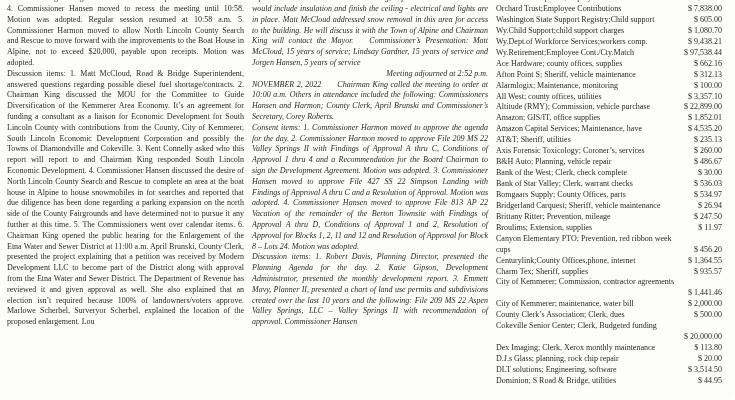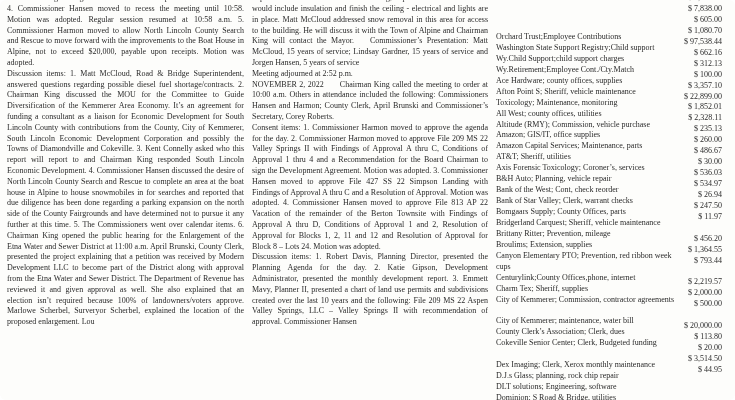--- a/index.html
+++ b/index.html
@@ -12,33 +12,33 @@
     position: relative; width: 735px; height: 400px;
     background: #fdfdfb; color: #262626; overflow: hidden; border-radius: 6px;
   }
   .col {
     position: absolute; top: 0;
     font-size: 8px; line-height: 10.8px;
     text-align: justify;
     color: #2a2a2a;
   }
   .col p { margin: 0; text-align: justify; }
-  .col p.loose-line { text-align: left; }
+  .col p.loose-line { text-align: right; }
   .col-left  { left: 7px;   width: 237px; }
-  .col-mid   { left: 252px; width: 236px; }
+  .col-mid   { left: 252px; width: 236px; font-style: italic; }
   .col-right { left: 496px; width: 226px; text-align: left; }
   .sliver { height: 4px; overflow: hidden; }
   .sliver .sliver-inner { margin-top: -7px; white-space: nowrap; }
   .sliver-flex { display: flex; justify-content: space-between; }
   .pay-row {
     display: flex; justify-content: space-between;
     height: 10.95px; line-height: 10.95px;
     white-space: nowrap; overflow: visible;
   }
-  .pay-name { white-space: nowrap; margin-top: 28px; }
+  .pay-name { white-space: nowrap; }
   .pay-amt  { white-space: nowrap; text-align: center; padding-left: 2px; }
 </style>
 </head>
 <body>
 
 <div class="page">
 
   <div class="col col-left">
     <div class="sliver">
       <div class="sliver-inner">Chairman to sign the agreement. Motion was adopted.</div>
@@ -72,65 +72,69 @@
         </div>
         <div class="pay-row">
           <span class="pay-name">Washington State Support Registry;Child support</span>
           <span class="pay-amt">$ 605.00</span>
         </div>
         <div class="pay-row">
           <span class="pay-name">Wy.Child Support;child support charges</span>
           <span class="pay-amt">$ 1,080.70</span>
         </div>
         <div class="pay-row">
+          <span class="pay-name">Wy.Dept.of Workforce Services;workers comp.</span>
+          <span class="pay-amt">$ 9,438.21</span>
+        </div>
+        <div class="pay-row">
           <span class="pay-name">Wy.Retirement;Employee Cont./Cty.Match</span>
           <span class="pay-amt">$ 97,538.44</span>
         </div>
         <div class="pay-row">
           <span class="pay-name">Ace Hardware; county offices, supplies</span>
           <span class="pay-amt">$ 662.16</span>
         </div>
         <div class="pay-row">
           <span class="pay-name">Afton Point S; Sheriff, vehicle maintenance</span>
           <span class="pay-amt">$ 312.13</span>
         </div>
         <div class="pay-row">
-          <span class="pay-name">Toxicology; Maintenance, monitoring</span>
+          <span class="pay-name">Alarmlogix; Maintenance, monitoring</span>
           <span class="pay-amt">$ 100.00</span>
         </div>
         <div class="pay-row">
           <span class="pay-name">All West; county offices, utilities</span>
           <span class="pay-amt">$ 3,357.10</span>
         </div>
         <div class="pay-row">
           <span class="pay-name">Altitude (RMY); Commission, vehicle purchase</span>
           <span class="pay-amt">$ 22,899.00</span>
         </div>
         <div class="pay-row">
           <span class="pay-name">Amazon; GIS/IT, office supplies</span>
           <span class="pay-amt">$ 1,852.01</span>
         </div>
         <div class="pay-row">
-          <span class="pay-name">Amazon Capital Services; Maintenance, parts</span>
-          <span class="pay-amt">$ 2,328.11</span>
+          <span class="pay-name">Amazon Capital Services; Maintenance, have</span>
+          <span class="pay-amt">$ 4,535.20</span>
         </div>
         <div class="pay-row">
           <span class="pay-name">AT&amp;T; Sheriff, utilities</span>
           <span class="pay-amt">$ 235.13</span>
         </div>
         <div class="pay-row">
           <span class="pay-name">Axis Forensic Toxicology; Coroner’s, services</span>
           <span class="pay-amt">$ 260.00</span>
         </div>
         <div class="pay-row">
           <span class="pay-name">B&amp;H Auto; Planning, vehicle repair</span>
           <span class="pay-amt">$ 486.67</span>
         </div>
         <div class="pay-row">
-          <span class="pay-name">Bank of the West; Cont, check reorder</span>
+          <span class="pay-name">Bank of the West; Clerk, check complete</span>
           <span class="pay-amt">$ 30.00</span>
         </div>
         <div class="pay-row">
           <span class="pay-name">Bank of Star Valley; Clerk, warrant checks</span>
           <span class="pay-amt">$ 536.03</span>
         </div>
         <div class="pay-row">
           <span class="pay-name">Bomgaars Supply; County Offices, parts</span>
           <span class="pay-amt">$ 534.97</span>
         </div>
@@ -153,29 +157,29 @@
         <div class="pay-row">
           <span class="pay-name">cups</span>
           <span class="pay-amt">$ 456.20</span>
         </div>
         <div class="pay-row">
           <span class="pay-name">Centurylink;County Offices,phone, internet</span>
           <span class="pay-amt">$ 1,364.55</span>
         </div>
         <div class="pay-row">
           <span class="pay-name">Charm Tex; Sheriff, supplies</span>
-          <span class="pay-amt">$ 793.44</span>
+          <span class="pay-amt">$ 935.57</span>
         </div>
         <div class="pay-row">
           <span class="pay-name">City of Kemmerer; Commission, contractor agreements</span>
           <span class="pay-amt"></span>
         </div>
         <div class="pay-row">
           <span class="pay-name"></span>
-          <span class="pay-amt">$ 2,219.57</span>
+          <span class="pay-amt">$ 1,441.46</span>
         </div>
         <div class="pay-row">
           <span class="pay-name">City of Kemmerer; maintenance, water bill</span>
           <span class="pay-amt">$ 2,000.00</span>
         </div>
         <div class="pay-row">
           <span class="pay-name">County Clerk’s Association; Clerk, dues</span>
           <span class="pay-amt">$ 500.00</span>
         </div>
         <div class="pay-row">

